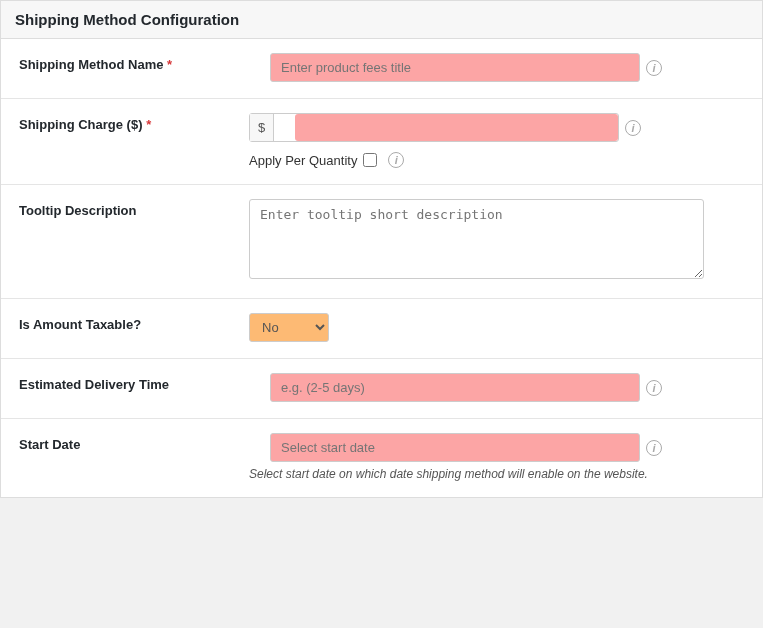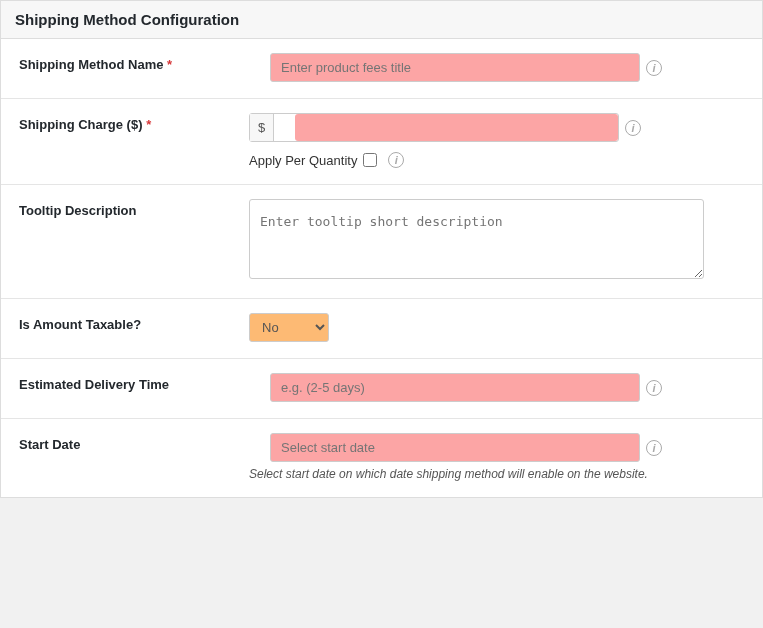--- a/index.html
+++ b/index.html
@@ -116,21 +116,21 @@
     }
     input[type="checkbox"] {
       width: 14px;
       height: 14px;
       margin-right: 5px;
       cursor: pointer;
     }
     textarea {
       width: 455px;
       height: 80px;
-      padding: 14px 10px;
+      padding: 7px 10px;
       border: 1px solid #ccc;
       border-radius: 3px;
       font-size: 13px;
       color: #999;
       resize: vertical;
       outline: none;
     }
     select {
       padding: 5px 28px 5px 8px;
       border: 1px solid #ccc;

